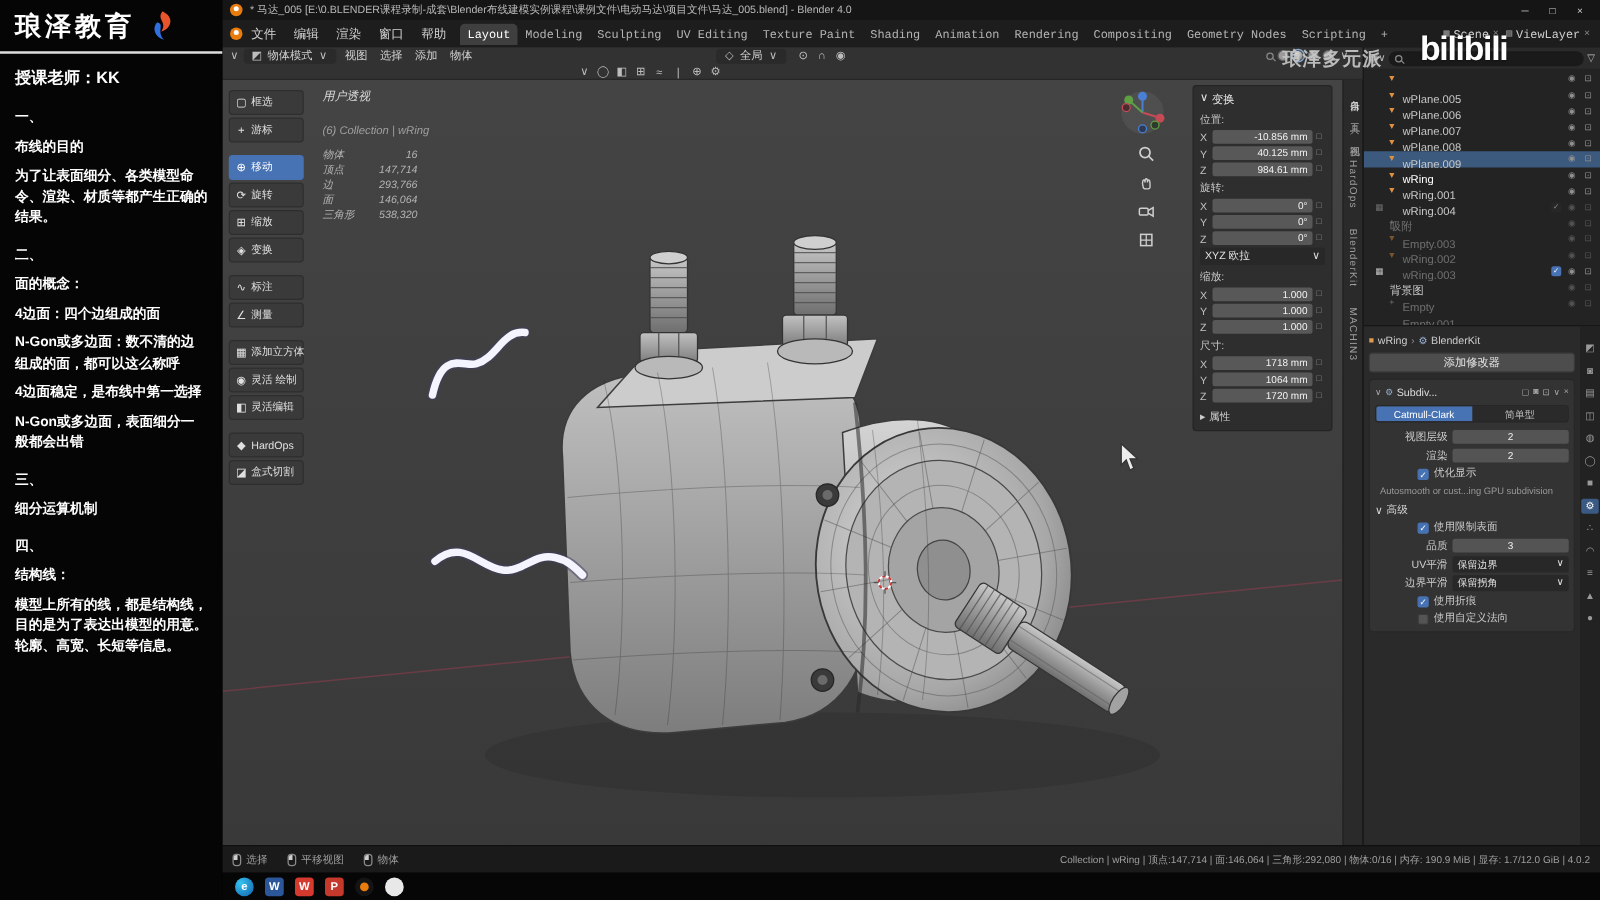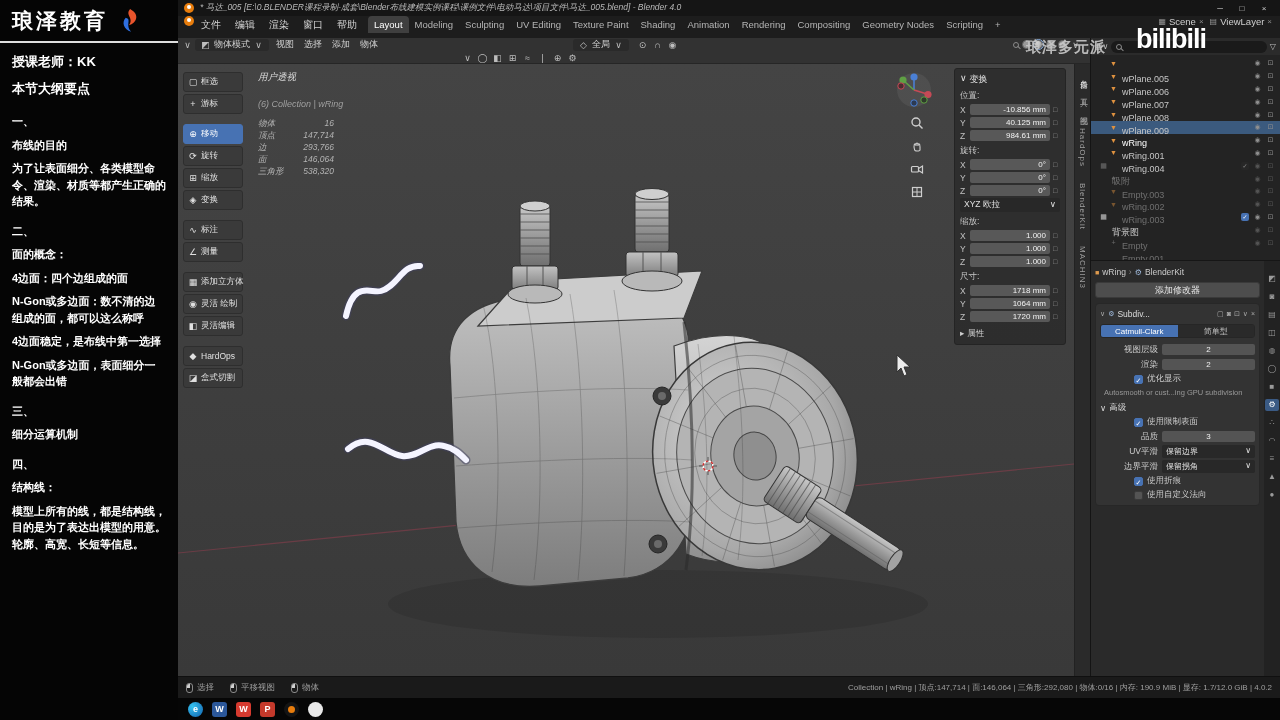--- a/index.html
+++ b/index.html
@@ -16,25 +16,25 @@
 .outline-title{padding:9px 12px 0;font-size:13px;font-weight:bold;}
 .notes{padding:2px 12px;font-size:11px;font-weight:bold;line-height:1.5;}
 .note{margin-top:7px;}
 .note.sec{margin-top:13px;}
 
 
 .blender{position:absolute;left:178px;top:0;width:1102px;height:698px;background:#2b2b2b;}
 .titlebar{position:absolute;left:0;top:0;right:0;height:16px;background:#151515;display:flex;align-items:center;padding:0 6px;gap:6px;}
 .blogo{width:10px;height:10px;border-radius:50%;background:#e87d0d;position:relative;flex:none;}
 .blogo::after{content:"";position:absolute;left:3px;top:2px;width:4px;height:4px;border-radius:50%;background:#fff;}
-.ttext{font-size:8.5px;color:#b9b9b9;white-space:nowrap;overflow:hidden;flex:1;font-style:italic;}
+.ttext{font-size:8.5px;color:#b9b9b9;white-space:nowrap;overflow:hidden;flex:1;}
 .win-controls{display:flex;gap:2px;flex:none;}
 .win-controls span{width:20px;height:13px;font-size:8px;color:#cfcfcf;display:flex;align-items:center;justify-content:center;}
 
-.menubar{position:absolute;left:0;top:16px;right:0;height:22px;background:#1d1d1d;display:flex;align-items:flex-start;padding:0 6px;font-size:10px;color:#d2d2d2;}
+.menubar{position:absolute;left:0;top:16px;right:0;height:22px;background:#1d1d1d;display:flex;align-items:center;padding:0 6px;font-size:10px;color:#d2d2d2;font-family:Liberation Mono, monospace;}
 .menu-item{padding:2px 7px;border-radius:3px;white-space:nowrap;}
 .ws-tabs{display:flex;margin-left:4px;}
 .ws-tab{padding:3px 6px;border-radius:4px 4px 0 0;font-size:9.5px;color:#b5b5b5;white-space:nowrap;}
 .ws-tab.active{background:#3f3f3f;color:#fff;}
 .mb-right{margin-left:auto;display:flex;align-items:center;gap:6px;font-size:9.5px;padding-right:2px;}
 .chip{display:flex;align-items:center;gap:3px;color:#cfcfcf;white-space:nowrap;}
 .chip .ci{color:#9a9a9a;font-size:8px;}
 .chip .x{color:#8a8a8a;font-size:8px;}
 
 .vph{position:absolute;left:0;top:38px;width:912px;height:26px;background:#323232;border-bottom:1px solid #262626;font-size:9px;color:#d0d0d0;z-index:2;}
@@ -155,21 +155,20 @@
 
   <aside class="sidebar">
     <div class="logo-row">
       <span class="logo-text">琅泽教育</span>
       <svg class="flame" viewBox="0 0 24 24">
         <path d="M13 1 C8 7 17 9 12 16 C19 14 21 7 16 3 Z" fill="#e8542c"></path>
         <path d="M9 9 C5 13 7 20 14 22 C9 17 13 12 11 10 Z" fill="#2f6fe0"></path>
       </svg>
     </div>
     <div class="teacher">授课老师：KK</div>
-    <div class="outline-title">本节大纲要点</div>
     <div class="notes">
 
     <p class="note sec">一、</p>
         <p class="note">布线的目的</p>
         <p class="note">为了让表面细分、各类模型命令、渲染、材质等都产生正确的结果。</p>
         <p class="note sec">二、</p>
         <p class="note">面的概念：</p>
         <p class="note">4边面：四个边组成的面</p>
         <p class="note">N-Gon或多边面：数不清的边组成的面，都可以这么称呼</p>
         <p class="note">4边面稳定，是布线中第一选择</p>

